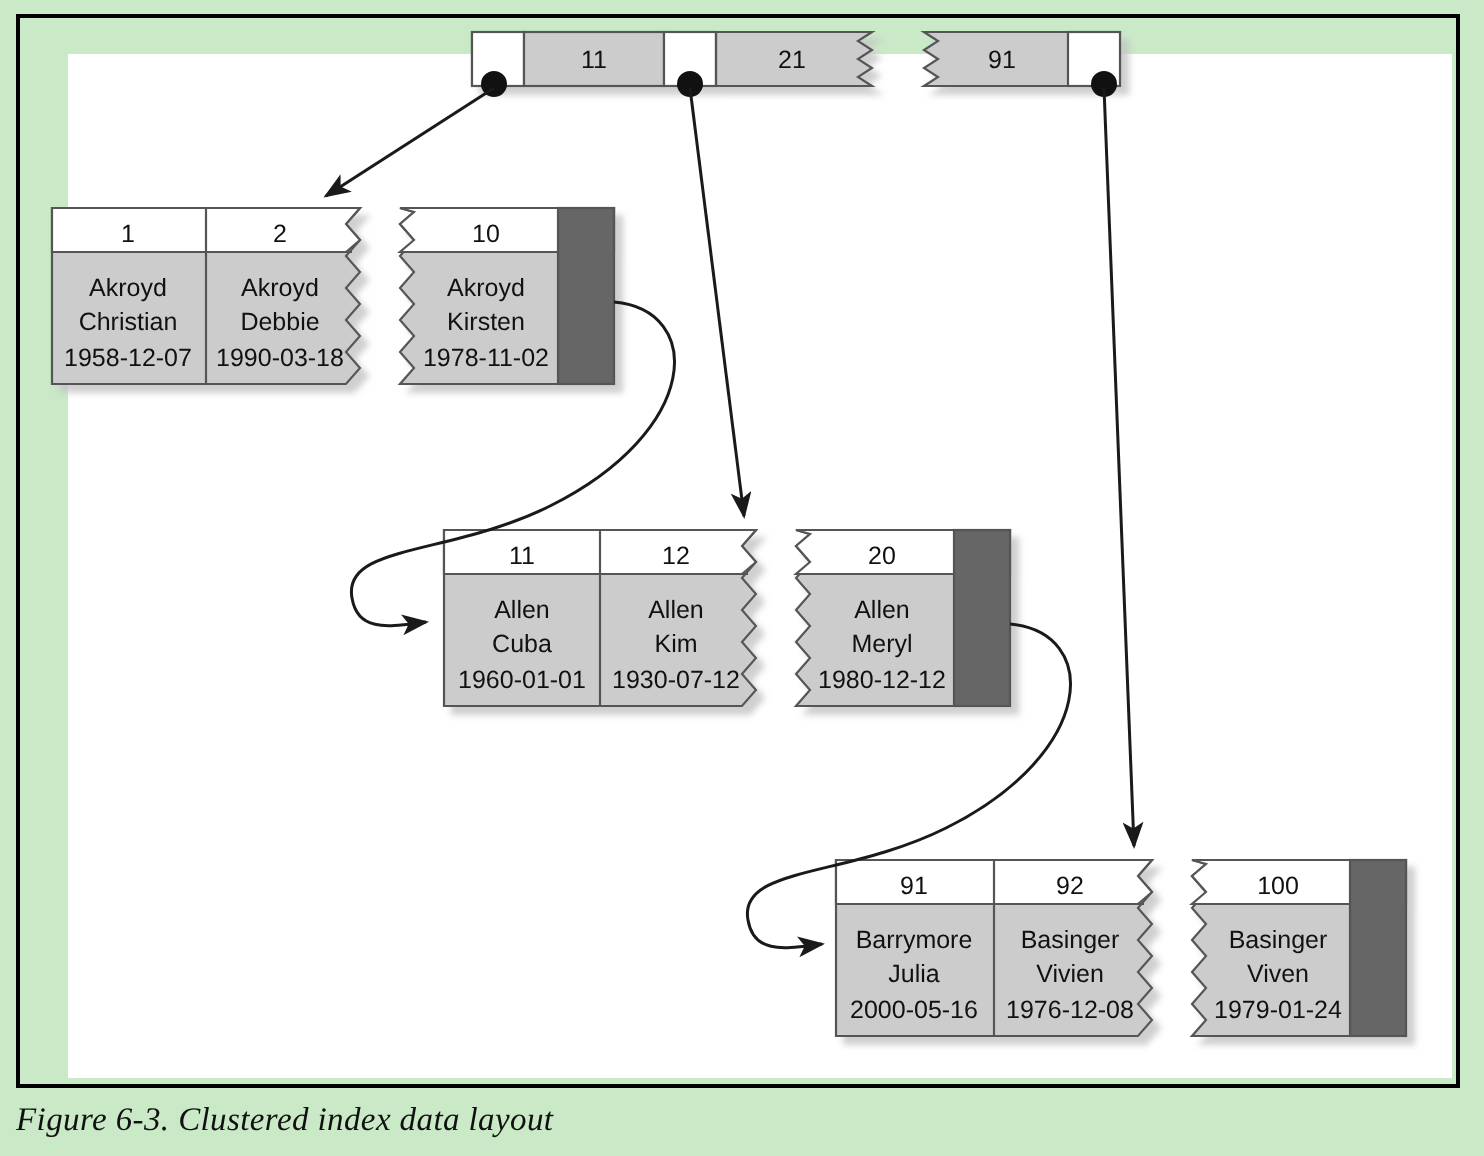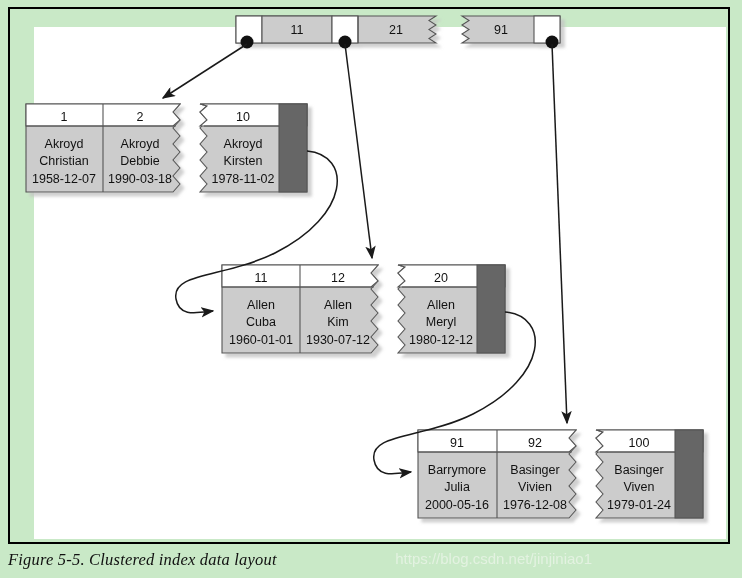--- a/index.html
+++ b/index.html
@@ -194,16 +194,15 @@
 
     <g fill="none" stroke="#1a1a1a" stroke-width="1.5">
       <line x1="247" y1="44" x2="163" y2="98" marker-end="url(#arrowhead)"></line>
       <line x1="345" y1="44" x2="372" y2="258" marker-end="url(#arrowhead)"></line>
       <line x1="552" y1="44" x2="567" y2="423" marker-end="url(#arrowhead)"></line>
       <path d="M307,151 C352,155 351,215 275,253 C225,278 171,272 176,299 C179,317 196,313 213,311" marker-end="url(#arrowhead)"></path>
       <path d="M505,312 C550,316 549,376 473,414 C423,439 369,433 374,460 C377,478 394,474 411,472" marker-end="url(#arrowhead)"></path>
     </g>
   </svg>
 
-  <div class="caption">Figure 5-5. Clustered index data layout</div>
-  <div class="watermark">https://blog.csdn.net/jinjiniao1</div>
+  <div class="caption">Figure 6-3. Clustered index data layout</div>
 
 </div>
 
 </body></html>

